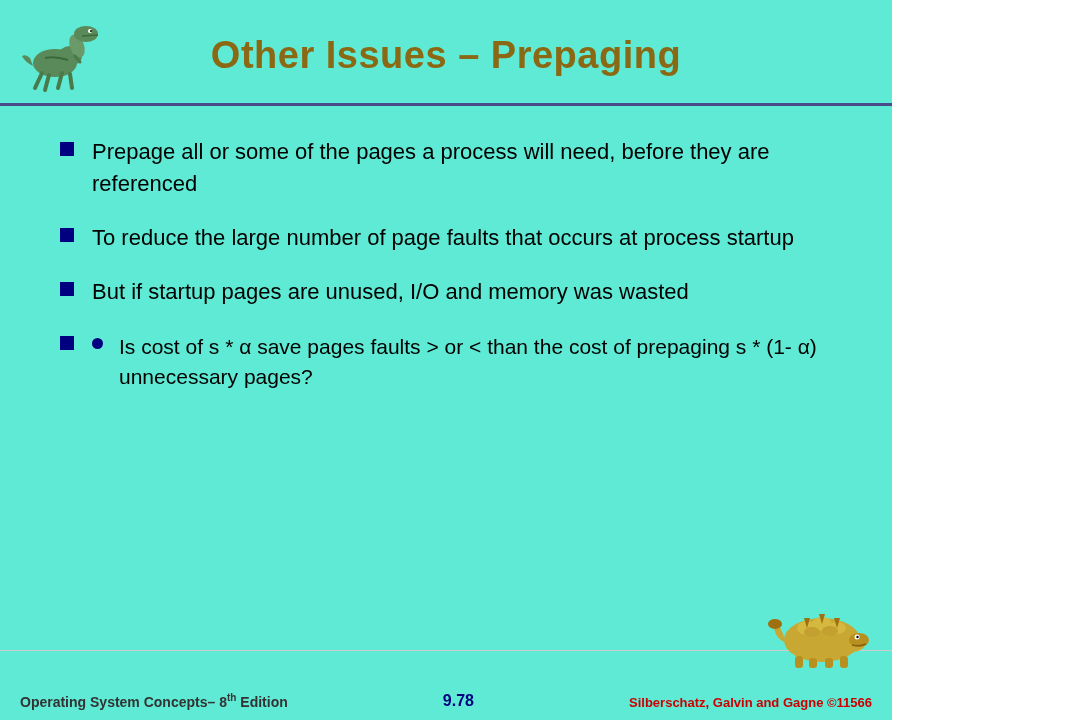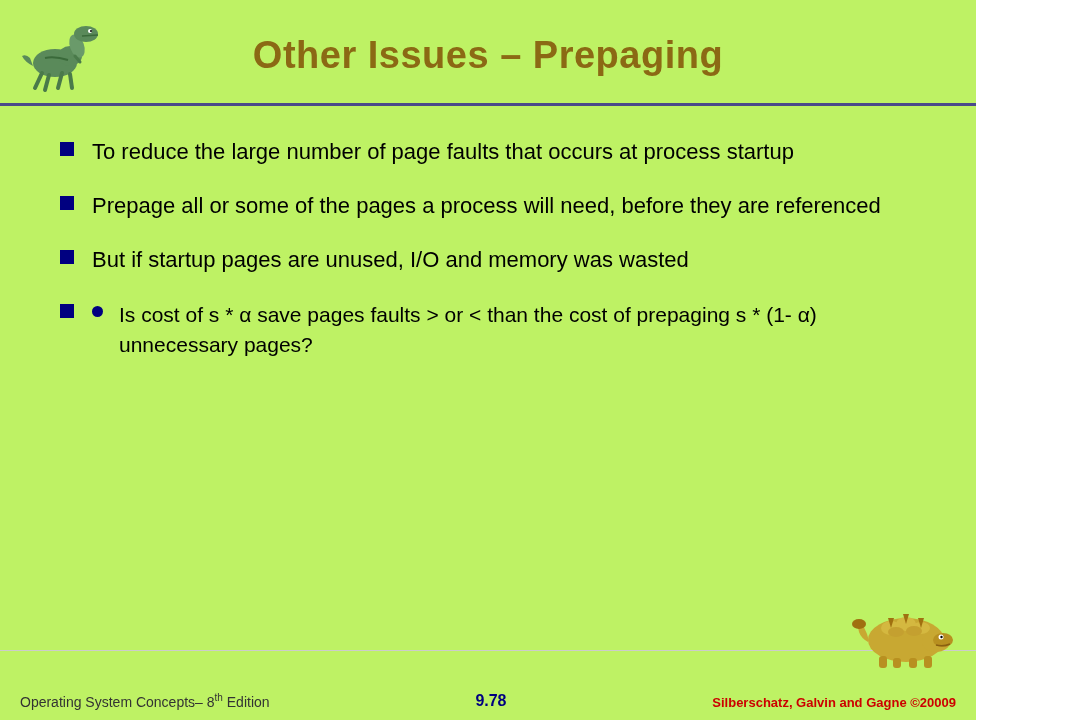--- a/index.html
+++ b/index.html
@@ -11,23 +11,23 @@
     body {
       width: 1080px;
       height: 720px;
       background: #ffffff;
       font-family: Arial, Helvetica, sans-serif;
       overflow: hidden;
       position: relative;
     }
 
     .slide-container {
-      width: 976px;
+      width: 892px;
       height: 720px;
-      background: #bef264;
+      background: #5eead4;
       position: relative;
       display: flex;
       flex-direction: column;
     }
 
     
     .header {
       display: flex;
       align-items: center;
       padding: 18px 30px 10px 20px;
@@ -114,21 +114,21 @@
       align-items: flex-end;
       justify-content: space-between;
       padding: 8px 20px 10px 20px;
       border-top: 1px solid #cccccc;
       height: 70px;
     }
 
     .footer-left {
       font-size: 14px;
       color: #333333;
-      font-weight: normal;
+      font-weight: bold;
     }
 
     .footer-left sup {
       font-size: 10px;
     }
 
     .footer-center {
       font-size: 16px;
       color: #000080;
       font-weight: bold;
@@ -198,26 +198,26 @@
     </div>
 
     <h1 class="title-text">Other Issues – Prepaging</h1>
   </div>
 
   <div class="content">
     <ul class="bullet-list">
 
       <li>
         <span class="bullet-square"></span>
+        <span>Prepage all or some of the pages a process will need, before they are referenced</span>
+      </li>
+
+      <li>
+        <span class="bullet-square"></span>
         <span>To reduce the large number of page faults that occurs at process startup</span>
-      </li>
-
-      <li>
-        <span class="bullet-square"></span>
-        <span>Prepage all or some of the pages a process will need, before they are referenced</span>
       </li>
 
       <li>
         <span class="bullet-square"></span>
         <span>But if startup pages are unused, I/O and memory was wasted</span>
       </li>
 
       <li>
         <span class="bullet-square"></span>
         <div>
@@ -265,16 +265,16 @@
       <polygon points="55,34 52,24 58,24" fill="#a07010"></polygon>
       <polygon points="70,38 67,28 73,28" fill="#a07010"></polygon>
     </svg>
   </div>
 
   <div class="footer">
     <span class="footer-left">
       Operating System Concepts– 8<sup>th</sup> Edition
     </span>
     <span class="footer-center">9.78</span>
-    <span class="footer-right">Silberschatz, Galvin and Gagne ©20009</span>
+    <span class="footer-right">Silberschatz, Galvin and Gagne ©11566</span>
   </div>
 
 </div>
 
 </body></html>

